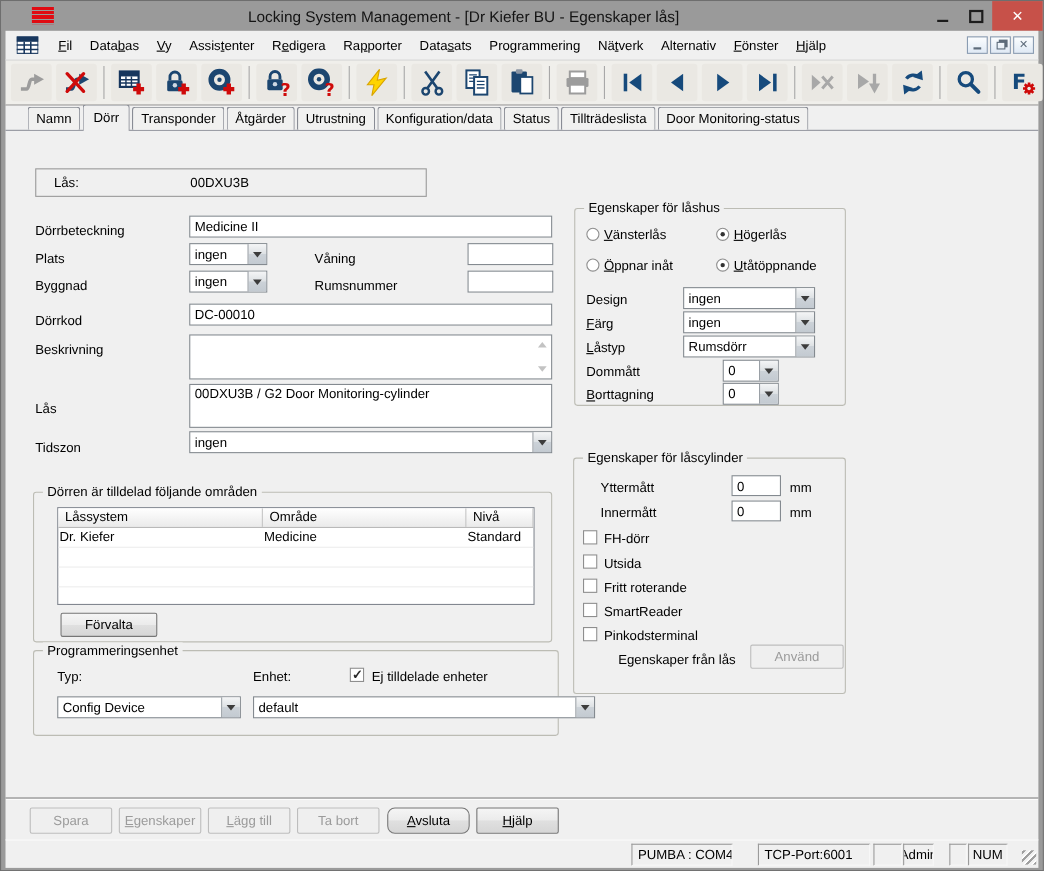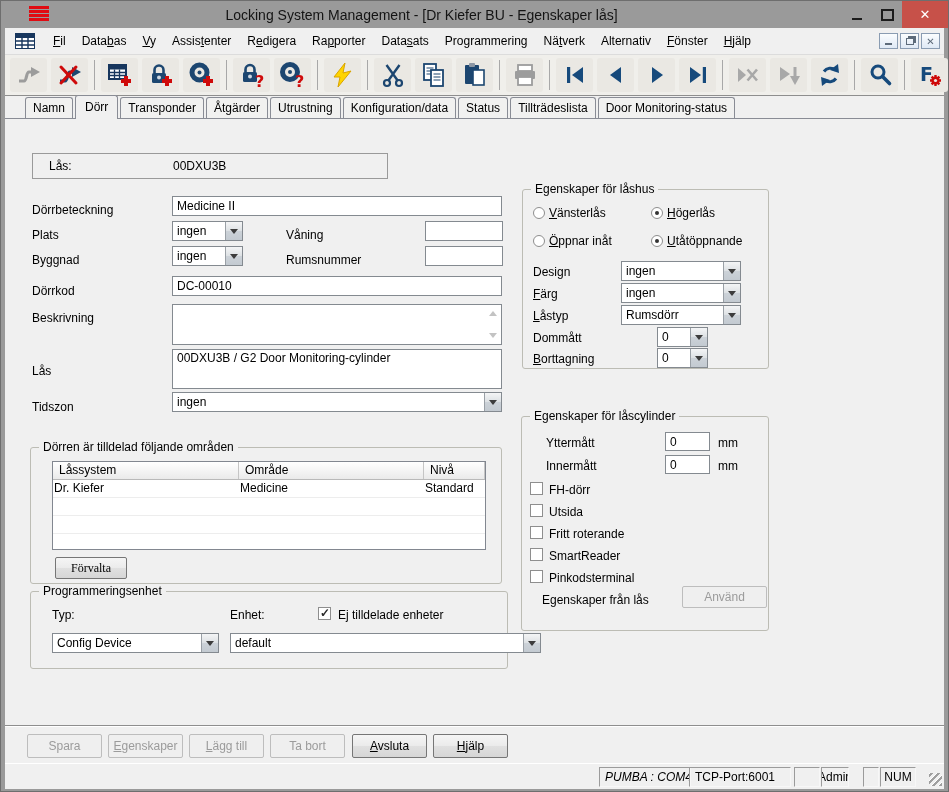--- a/index.html
+++ b/index.html
@@ -338,21 +338,21 @@
         </div>
         <div class="trow">
           <span class="td c1">Dr. Kiefer</span>
           <span class="td c2">Medicine</span>
           <span class="td c3">Standard</span>
         </div>
         <div class="trow"></div>
         <div class="trow"></div>
         <div class="trow"></div>
       </div>
-      <div class="wbtn" style="left:24px;top:109px;width:72px;height:22px;font-family:Liberation Serif, serif;">
+      <div class="wbtn" style="left:24px;top:109px;width:88px;height:22px;">
         <span>Förvalta</span>
       </div>
     </div>
 
     <div class="group" style="left:25px;top:472px;width:478px;height:78px;">
       <span class="gtitle">Programmeringsenhet</span>
       <span class="lbl" style="left:21px;top:16px;">Typ:</span>
       <span class="lbl" style="left:199px;top:16px;">Enhet:</span>
       <span class="cb checked" style="left:287px;top:15px;"></span>
       <span class="lbl" style="left:307px;top:16px;">Ej tilldelade enheter</span>
@@ -414,50 +414,50 @@
       <span class="cb" style="left:8px;top:65px;"></span>
       <span class="lbl" style="left:27px;top:66px;">FH-dörr</span>
       <span class="cb" style="left:8px;top:87px;"></span>
       <span class="lbl" style="left:27px;top:88px;">Utsida</span>
       <span class="cb" style="left:8px;top:109px;"></span>
       <span class="lbl" style="left:27px;top:110px;">Fritt roterande</span>
       <span class="cb" style="left:8px;top:131px;"></span>
       <span class="lbl" style="left:27px;top:132px;">SmartReader</span>
       <span class="cb" style="left:8px;top:153px;"></span>
       <span class="lbl" style="left:27px;top:154px;">Pinkodsterminal</span>
-      <span class="lbl" style="left:20px;top:176px;">Egenskaper från lås</span>
+      <span class="lbl" style="left:40px;top:176px;">Egenskaper från lås</span>
       <div class="wbtn disabled" style="left:160px;top:169px;width:85px;height:22px;">
         <span>Använd</span>
       </div>
     </div>
   </div>
 
   <div class="region footer">
     <div class="wbtn disabled" style="left:22px;top:8px;width:75px;height:24px;">
       <span>Spara</span>
     </div>
     <div class="wbtn disabled" style="left:103px;top:8px;width:75px;height:24px;">
       <span><u>E</u>genskaper</span>
     </div>
     <div class="wbtn disabled" style="left:184px;top:8px;width:75px;height:24px;">
       <span><u>L</u>ägg till</span>
     </div>
     <div class="wbtn disabled" style="left:265px;top:8px;width:75px;height:24px;">
       <span>Ta bort</span>
     </div>
-    <div class="wbtn" style="left:347px;top:8px;width:75px;height:24px;">
+    <div class="wbtn" style="left:347px;top:8px;width:75px;height:24px;border-radius:7px;">
       <span><u>A</u>vsluta</span>
     </div>
     <div class="wbtn" style="left:428px;top:8px;width:75px;height:24px;">
       <span><u>H</u>jälp</span>
     </div>
   </div>
 
   <div class="region statusbar">
-    <div class="sp" style="left:594px;width:92px;font-style:italic;">
+    <div class="sp" style="left:569px;width:92px;">
       <span>PUMBA : COM4</span>
     </div>
     <div class="sp" style="left:684px;width:102px;">
       <span>TCP-Port:6001</span>
     </div>
     <div class="sp" style="left:789px;width:26px;"></div>
     <div class="sp" style="left:816px;width:28px;justify-content:center;">
       <span>Admin</span>
     </div>
     <div class="sp" style="left:858px;width:16px;"></div>

